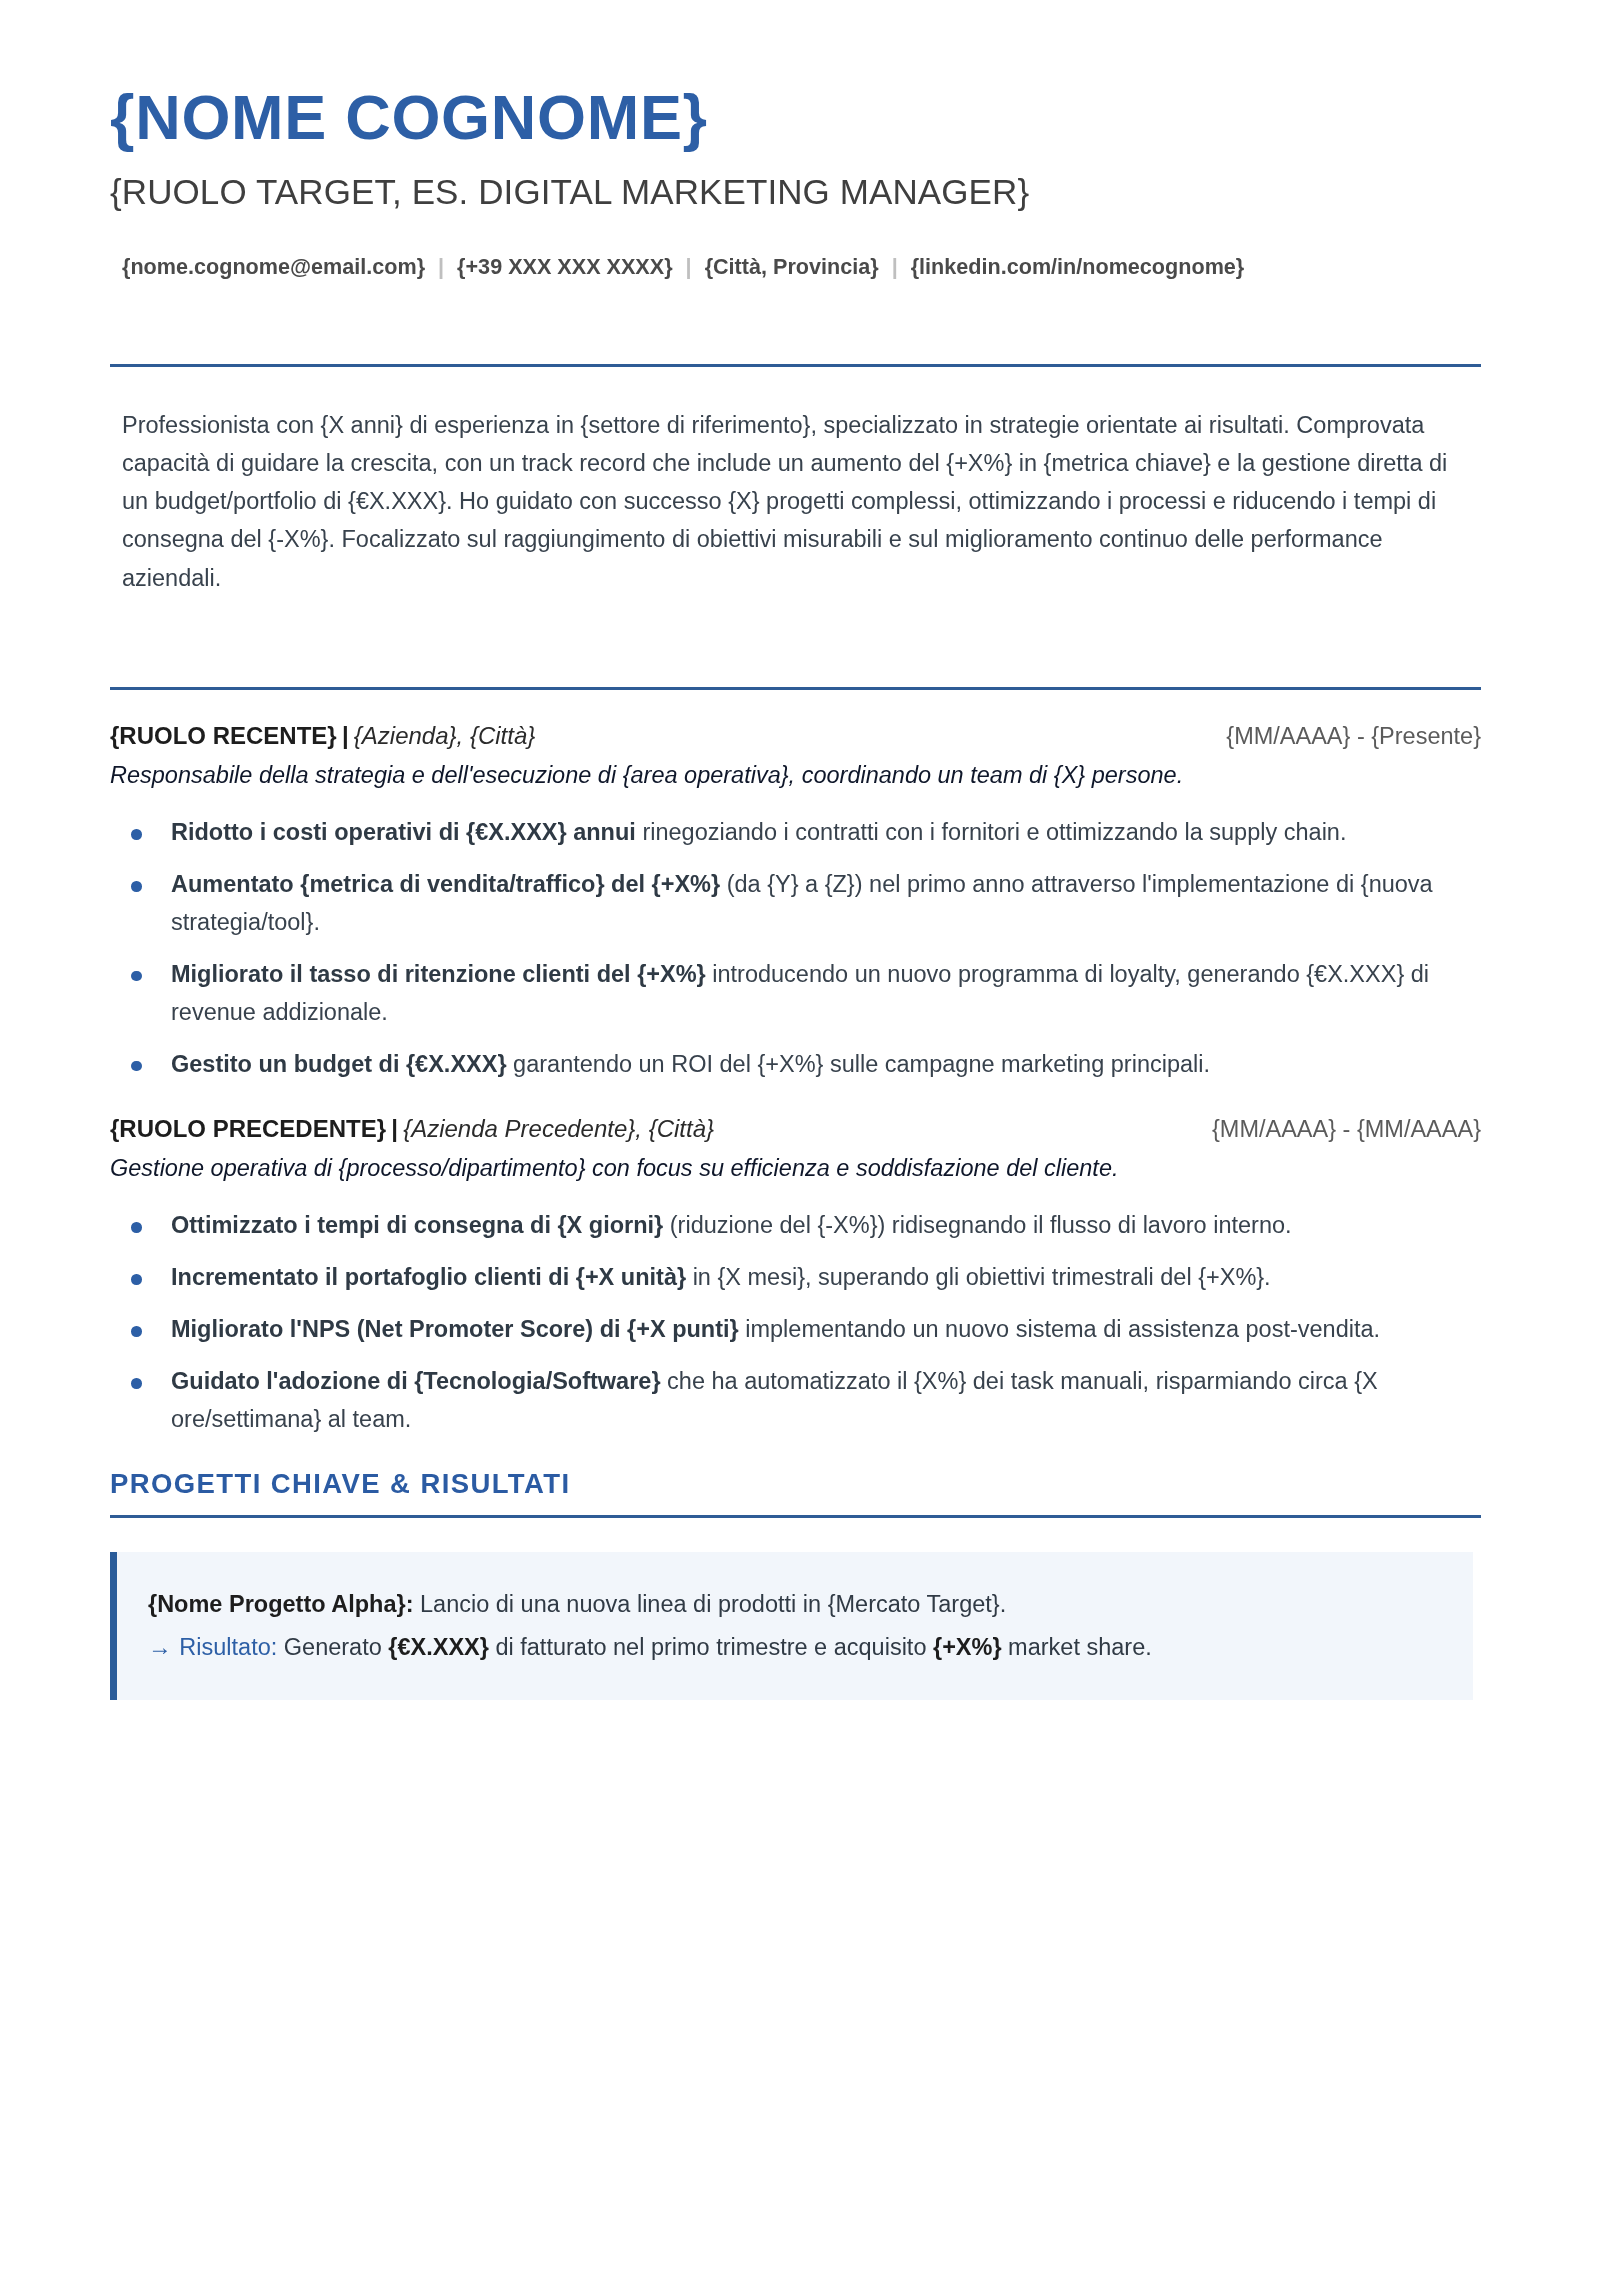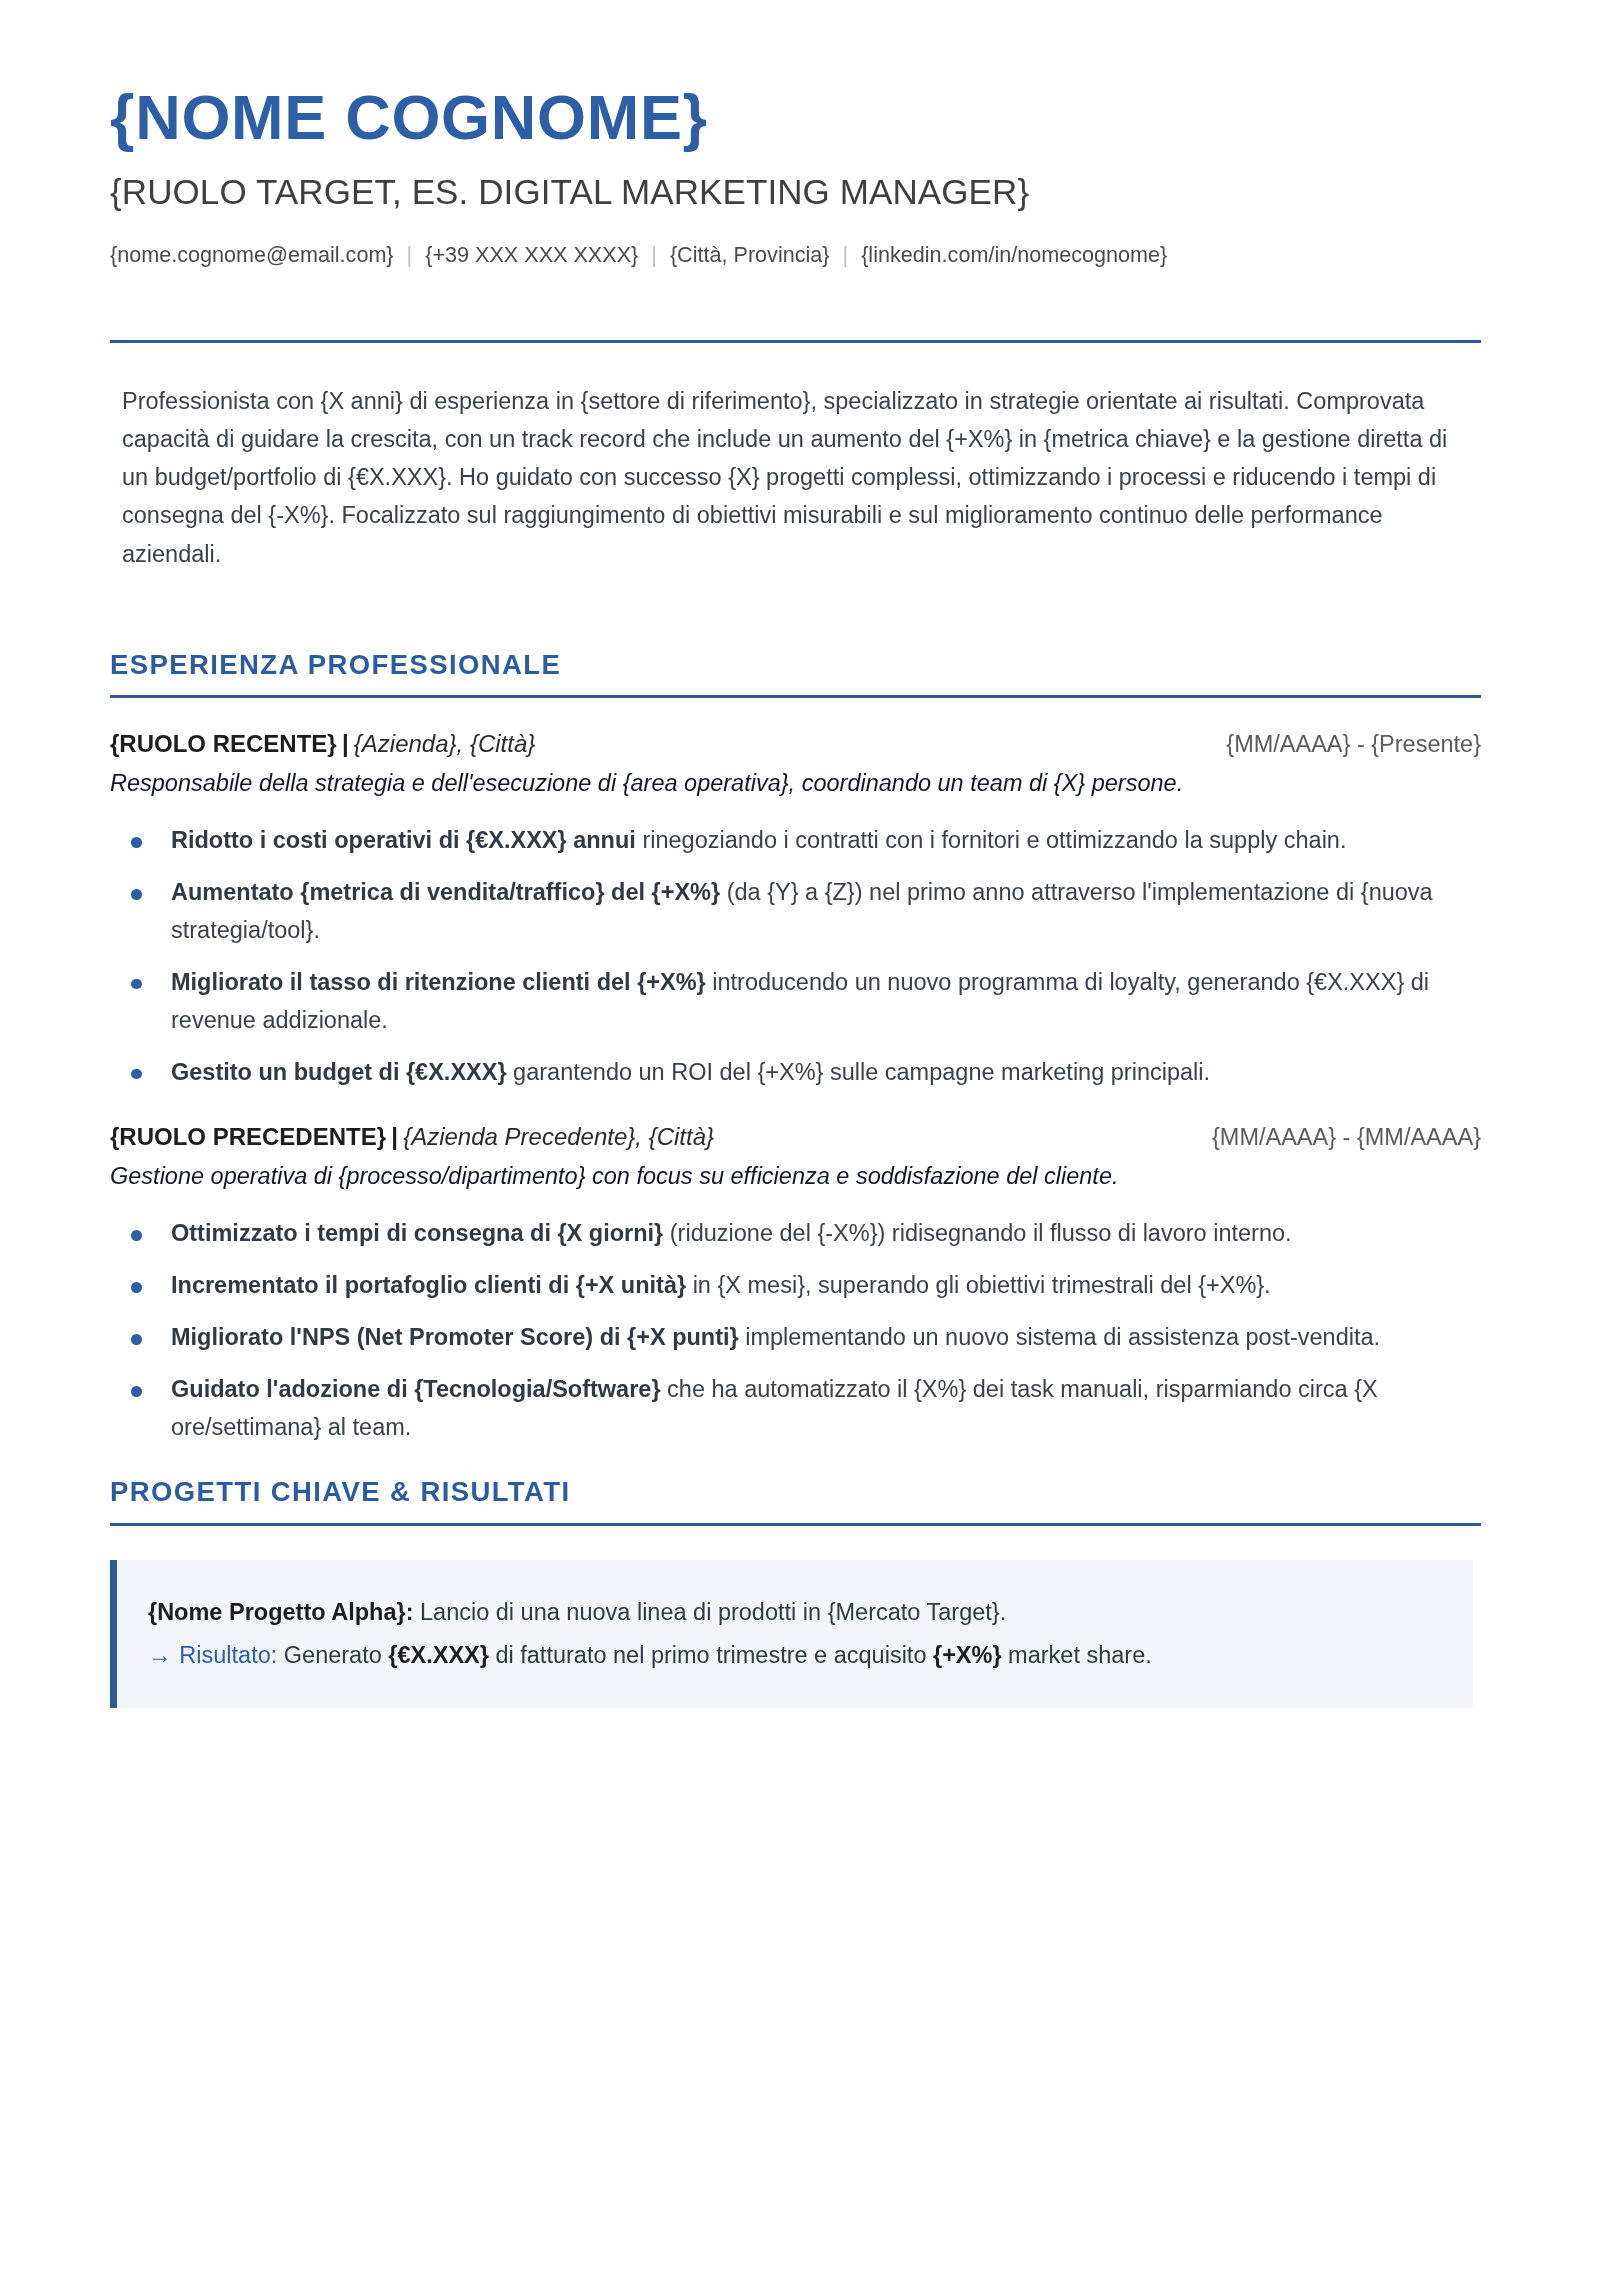--- a/index.html
+++ b/index.html
@@ -50,23 +50,24 @@
     letter-spacing: 0.1px;
     line-height: 1.2;
     margin: 0;
     padding-top: 21px;
   }
 
   .cv-contacts {
     font-size: 21.6px;
     color: #4A4A4A;
     line-height: 1.62;
-    margin: 0;
+    margin: 12px;
     padding-top: 25px;
     max-width: 1203px;
+    font-weight: bold;
   }
   .cv-contacts .sep {
     color: #BFBFBF;
     padding: 0 13px;
   }
 
   
   .section {
     margin-top: 0;
   }
@@ -218,21 +219,20 @@
         <span>{nome.cognome@email.com}</span><span class="sep">|</span><span>{+39 XXX XXX XXXX}</span><span class="sep">|</span><span>{Città, Provincia}</span><span class="sep">|</span><span>{linkedin.com/in/nomecognome}</span>
       </p>
     </div>
 
     <div class="section" id="sec-profilo">
       <div class="sec-rule"></div>
       <p class="para">Professionista con {X anni} di esperienza in {settore di riferimento}, specializzato in strategie orientate ai risultati. Comprovata capacità di guidare la crescita, con un track record che include un aumento del {+X%} in {metrica chiave} e la gestione diretta di un budget/portfolio di {€X.XXX}. Ho guidato con successo {X} progetti complessi, ottimizzando i processi e riducendo i tempi di consegna del {-X%}. Focalizzato sul raggiungimento di obiettivi misurabili e sul miglioramento continuo delle performance aziendali.</p>
     </div>
 
     <div class="section" id="sec-esperienza">
-      <div class="sec-title">ESPERIENZA PROFESSIONALE</div>
       <div class="sec-rule"></div>
 
       <div class="job">
         <div class="job-head">
           <div class="job-title">
             <span class="role">{RUOLO RECENTE}</span><span class="pipe">|</span><span class="company">{Azienda}, {Città}</span>
           </div>
           <div class="job-dates">{MM/AAAA} - {Presente}</div>
         </div>
         <p class="job-sub">Responsabile della strategia e dell'esecuzione di {area operativa}, coordinando un team di {X} persone.</p>

